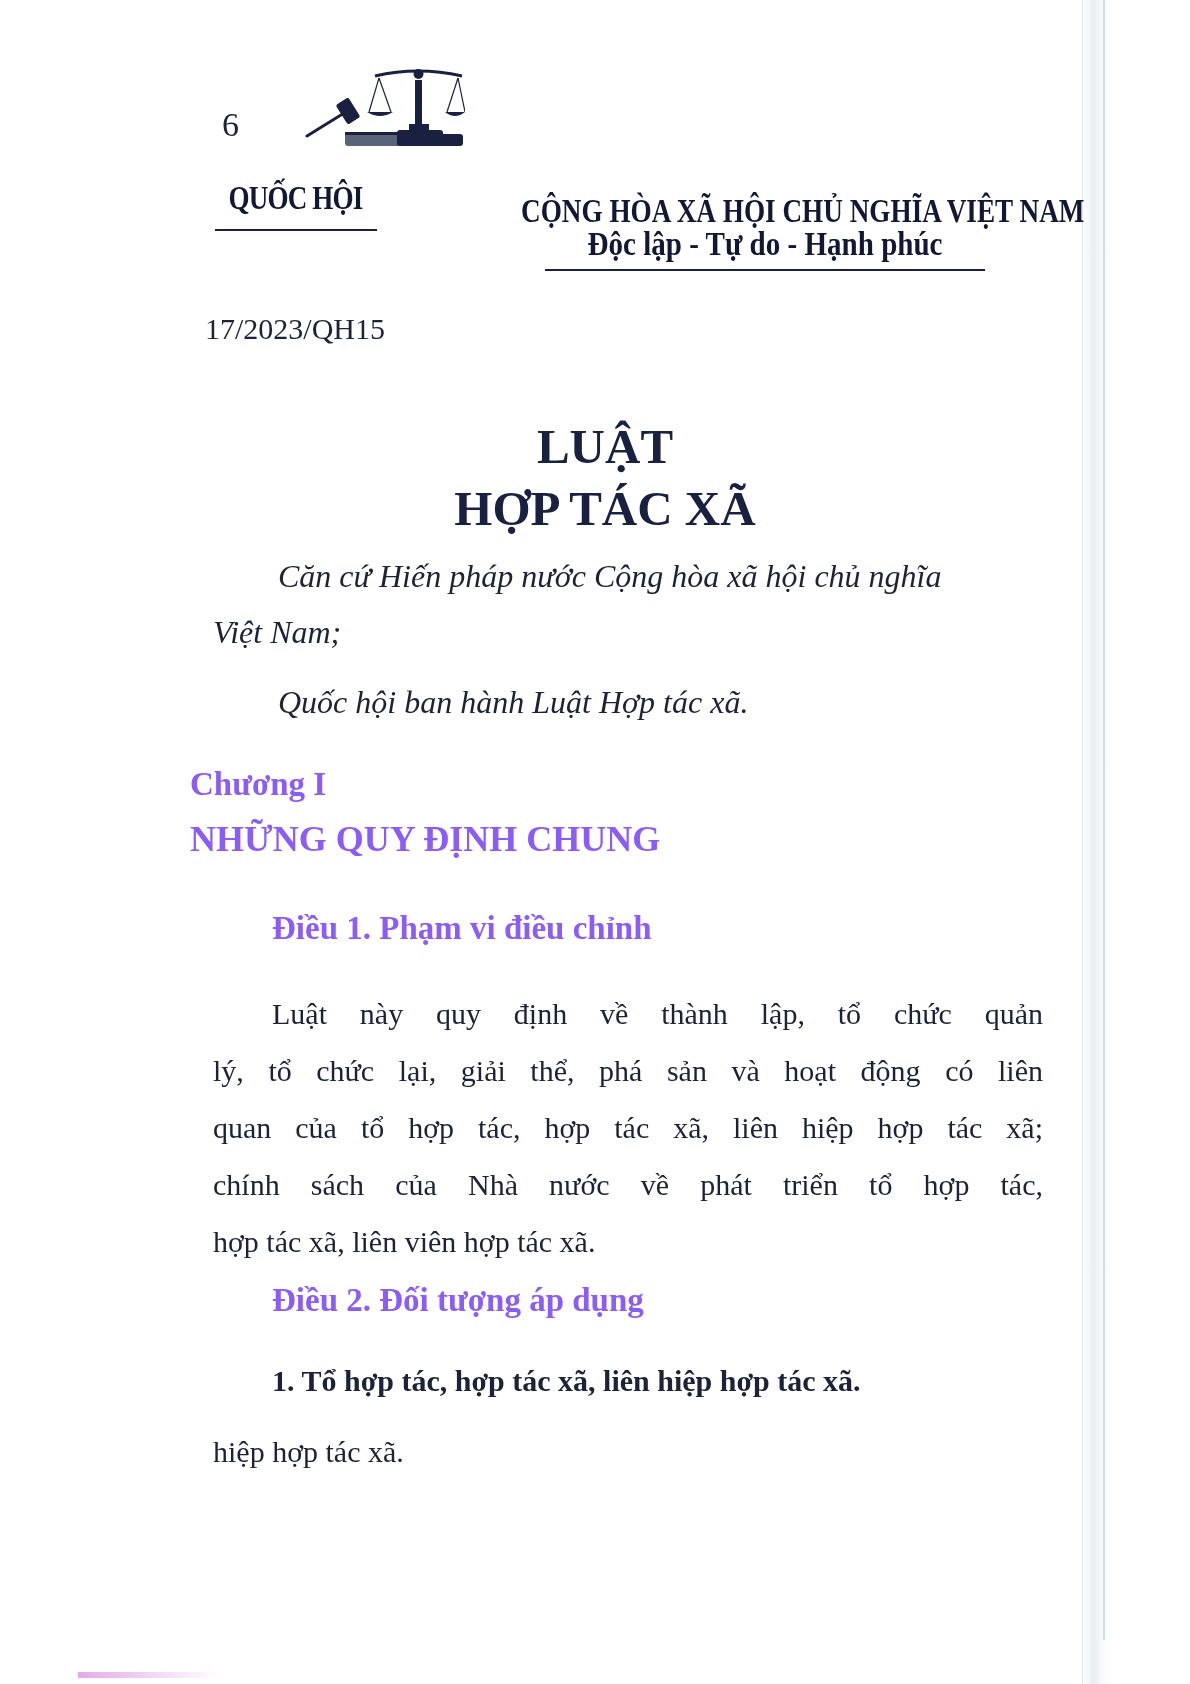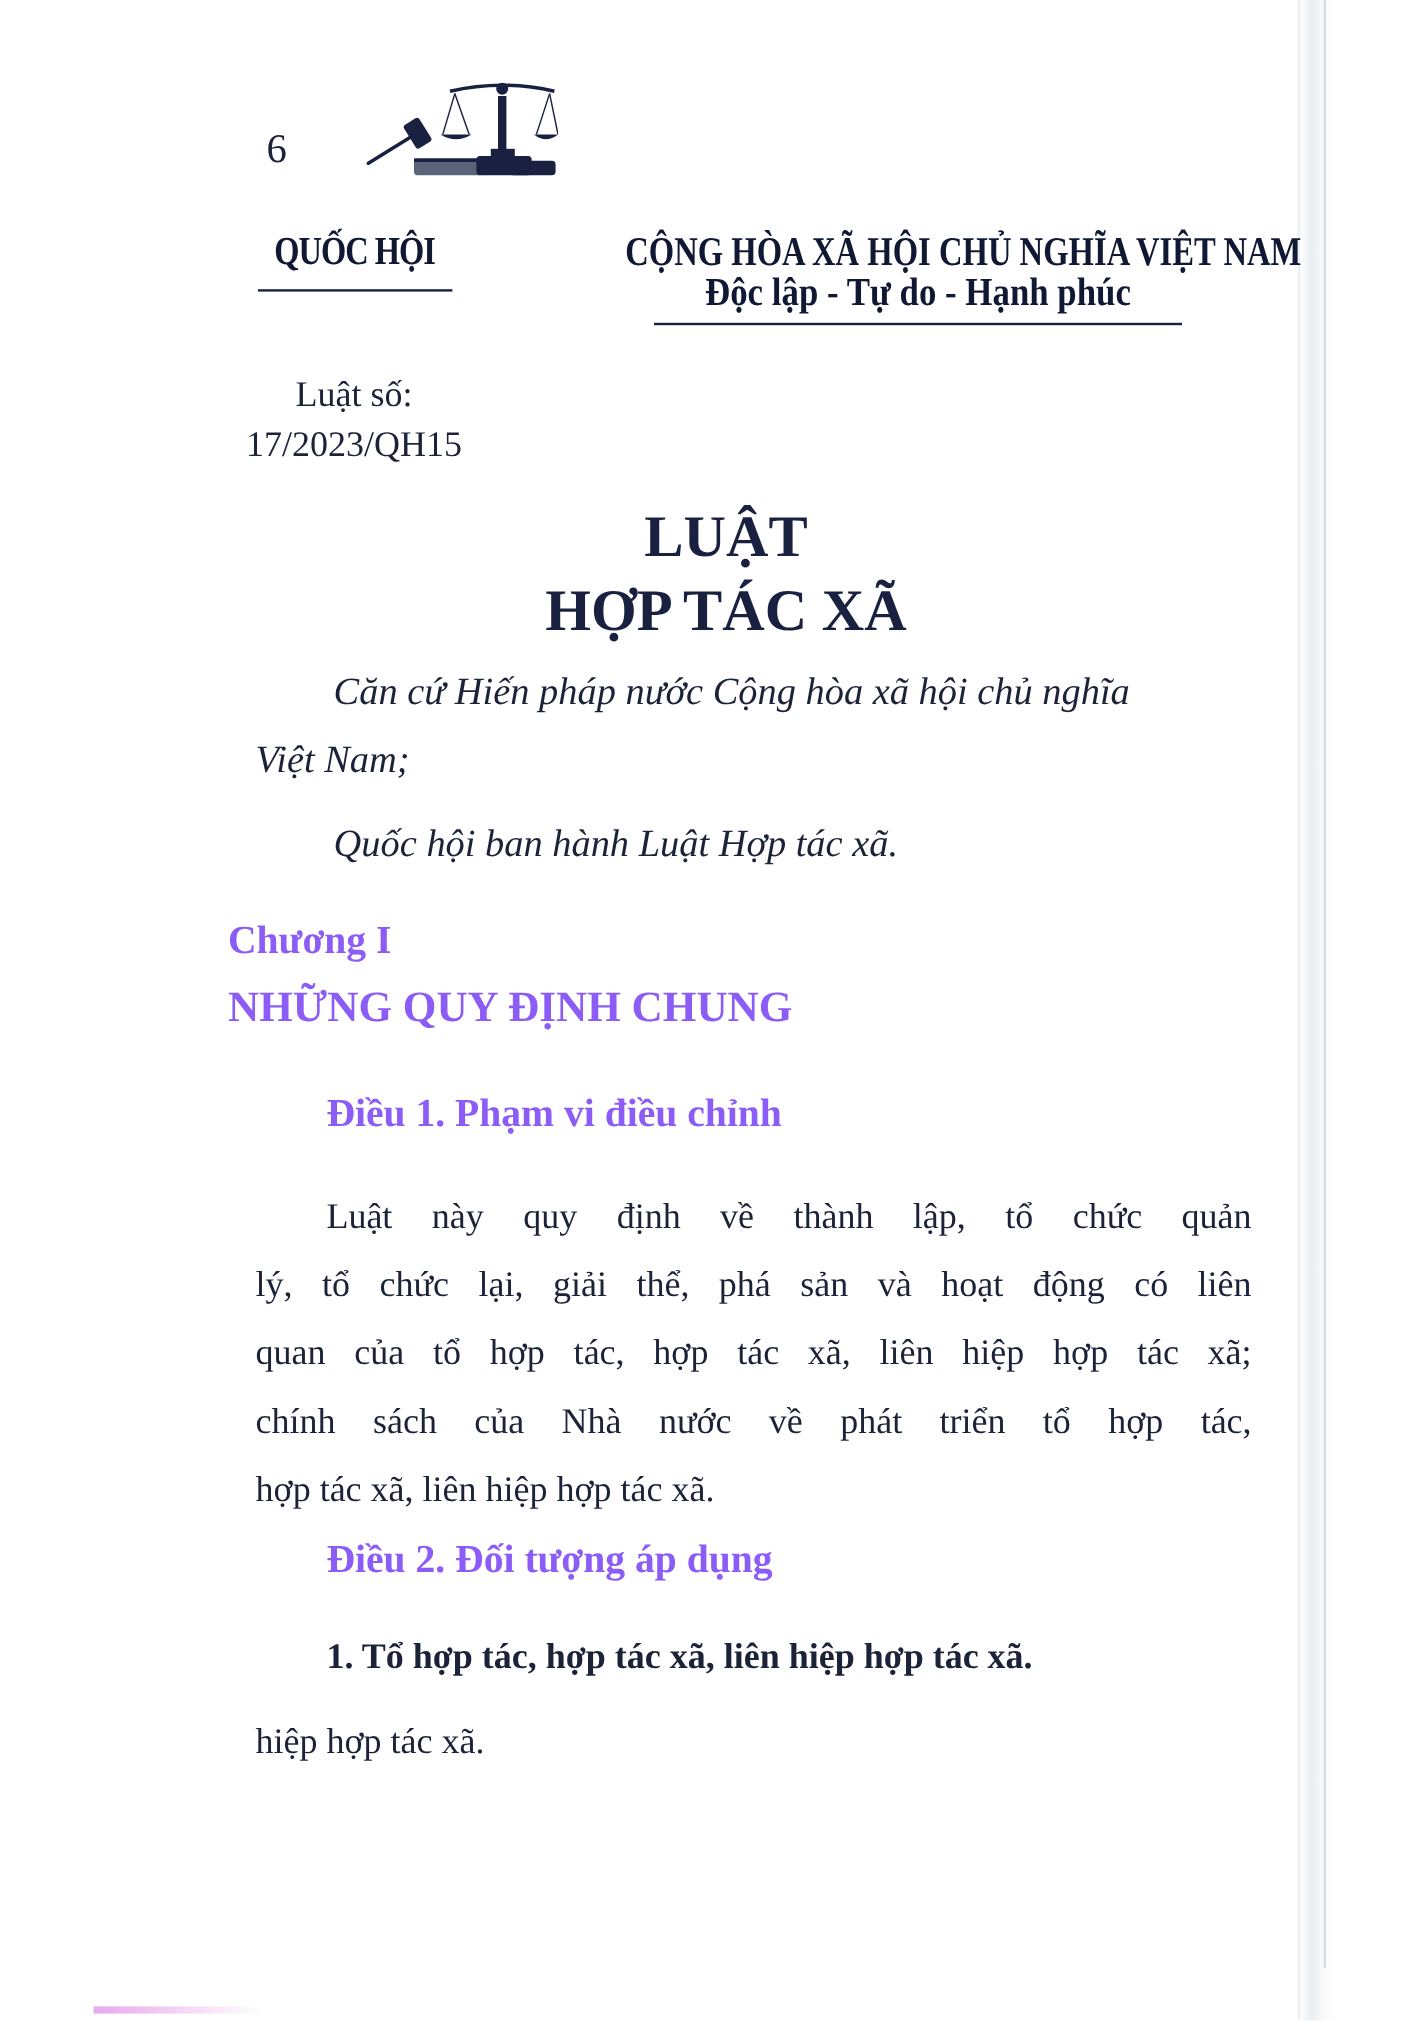--- a/index.html
+++ b/index.html
@@ -18,21 +18,21 @@
   }
   .bottom-tint {
     position: absolute; left: 78px; top: 1672px; width: 140px; height: 6px;
     background: linear-gradient(to right, #e6a9ea, rgba(230,169,234,0));
   }
   .abs { position: absolute; }
   .page-num { left: 222px; top: 106px; font-size: 34px; color: #1c2338; }
   .emblem { left: 305px; top: 54px; width: 160px; height: 96px; }
 
   .hdr-left {
-    left: 208px; top: 192px; width: 175px; text-align: center;
+    left: 208px; top: 180px; width: 175px; text-align: center;
     font-family: "Liberation Sans Narrow", "Liberation Serif", serif;
   }
   .agency {
     font-size: 33px; font-weight: bold; letter-spacing: -1px;
     transform: scaleX(0.82); transform-origin: center; color: #101833;
   }
   .agency-rule { width: 162px; height: 2px; background: #1a2140; margin: 12px auto 0; }
 
   .law-no { left: 180px; top: 308px; width: 230px; text-align: center; font-size: 30px; line-height: 42px; color: #1c2338; }
 
@@ -109,21 +109,20 @@
     <rect x="120" y="80" width="38" height="12" rx="3" stroke="none"></rect>
   </g>
 </svg>
 
 <div class="abs hdr-left">
   <div class="agency">QUỐC HỘI</div>
   <div class="agency-rule"></div>
 </div>
 
 <div class="abs law-no">
-  <div>Luật số:</div>
   <div>17/2023/QH15</div>
 </div>
 
 <div class="abs hdr-right">
   <div class="republic">CỘNG HÒA XÃ HỘI CHỦ NGHĨA VIỆT NAM</div>
   <div class="motto">Độc lập - Tự do - Hạnh phúc</div>
   <div class="motto-rule"></div>
 </div>
 
 <div class="abs title t1">LUẬT</div>
@@ -137,21 +136,21 @@
 
 <div class="abs chapter ch1">Chương I</div>
 <div class="abs chapter ch2">NHỮNG QUY ĐỊNH CHUNG</div>
 
 <div class="abs article-title a1">Điều 1. Phạm vi điều chỉnh</div>
 <div class="abs body-text p1">
   <span class="line indent">Luật này quy định về thành lập, tổ chức quản</span>
   <span class="line">lý, tổ chức lại, giải thể, phá sản và hoạt động có liên</span>
   <span class="line">quan của tổ hợp tác, hợp tác xã, liên hiệp hợp tác xã;</span>
   <span class="line">chính sách của Nhà nước về phát triển tổ hợp tác,</span>
-  <span class="line last">hợp tác xã, liên hiệp hợp tác xã.</span>
+  <span class="line last">hợp tác xã, liên viên hợp tác xã.</span>
 </div>
 
 <div class="abs article-title a2">Điều 2. Đối tượng áp dụng</div>
 <div class="abs body-text p2">
   <span class="line last indent">1. Tổ hợp tác, hợp tác xã, liên hiệp hợp tác xã.</span>
 </div>
 <div class="abs body-text p3">
   <span class="line last">hiệp hợp tác xã.</span>
 </div>
 

